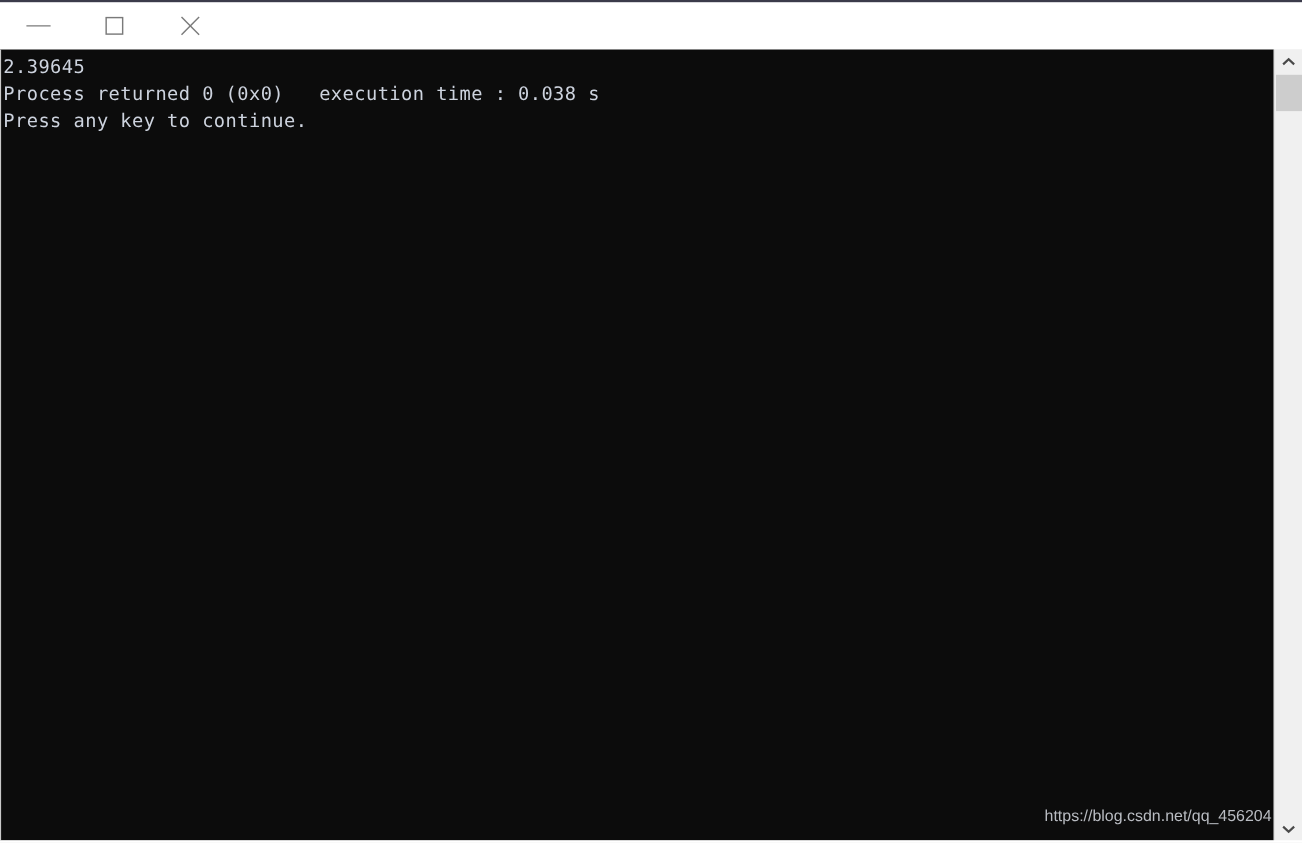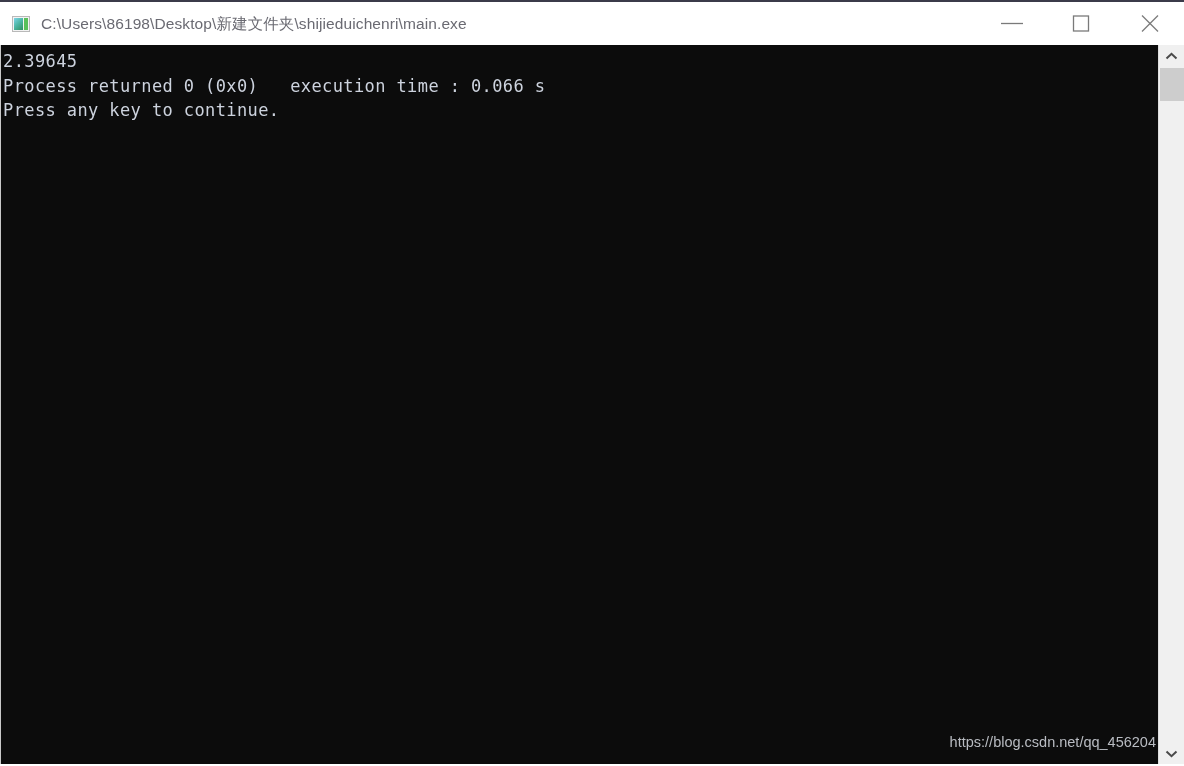--- a/index.html
+++ b/index.html
@@ -180,27 +180,20 @@
     height: 2px;
     background: #ffffff;
   }
 </style>
 </head>
 <body>
 
 <div class="window">
 
   <div class="titlebar">
-    <div class="titlebar-left">
-      <div class="app-icon">
-        <div class="ic-block"></div>
-        <div class="ic-bar"></div>
-      </div>
-      <span class="title-text">C:\Users\86198\Desktop\新建文件夹\shijieduichenri\main.exe</span>
-    </div>
 
     <div class="titlebar-controls">
       <button class="ctl">
         <svg width="46" height="45" viewBox="0 0 46 45">
           <line x1="12" y1="22.5" x2="34" y2="22.5" stroke="#7a7a7a" stroke-width="1.3"></line>
         </svg>
       </button>
       <button class="ctl">
         <svg width="46" height="45" viewBox="0 0 46 45">
           <rect x="15.5" y="15" width="15" height="15" fill="none" stroke="#7a7a7a" stroke-width="1.3"></rect>
@@ -210,21 +203,21 @@
         <svg width="46" height="45" viewBox="0 0 46 45">
           <line x1="15" y1="14.5" x2="31" y2="30.5" stroke="#7a7a7a" stroke-width="1.3"></line>
           <line x1="31" y1="14.5" x2="15" y2="30.5" stroke="#7a7a7a" stroke-width="1.3"></line>
         </svg>
       </button>
     </div>
   </div>
 
   <div class="console">
     <pre class="console-text">2.39645
-Process returned 0 (0x0)   execution time : 0.066 s
+Process returned 0 (0x0)   execution time : 0.038 s
 Press any key to continue.</pre>
     <span class="watermark">https://blog.csdn.net/qq_456204</span>
   </div>
 
   <div class="scrollbar">
     <button class="sb-btn up">
       <svg width="13" height="9" viewBox="0 0 13 9">
         <path d="M1.5 6.5 L6.5 1.8 L11.5 6.5" fill="none" stroke="#4a4a4a" stroke-width="2"></path>
       </svg>
     </button>

